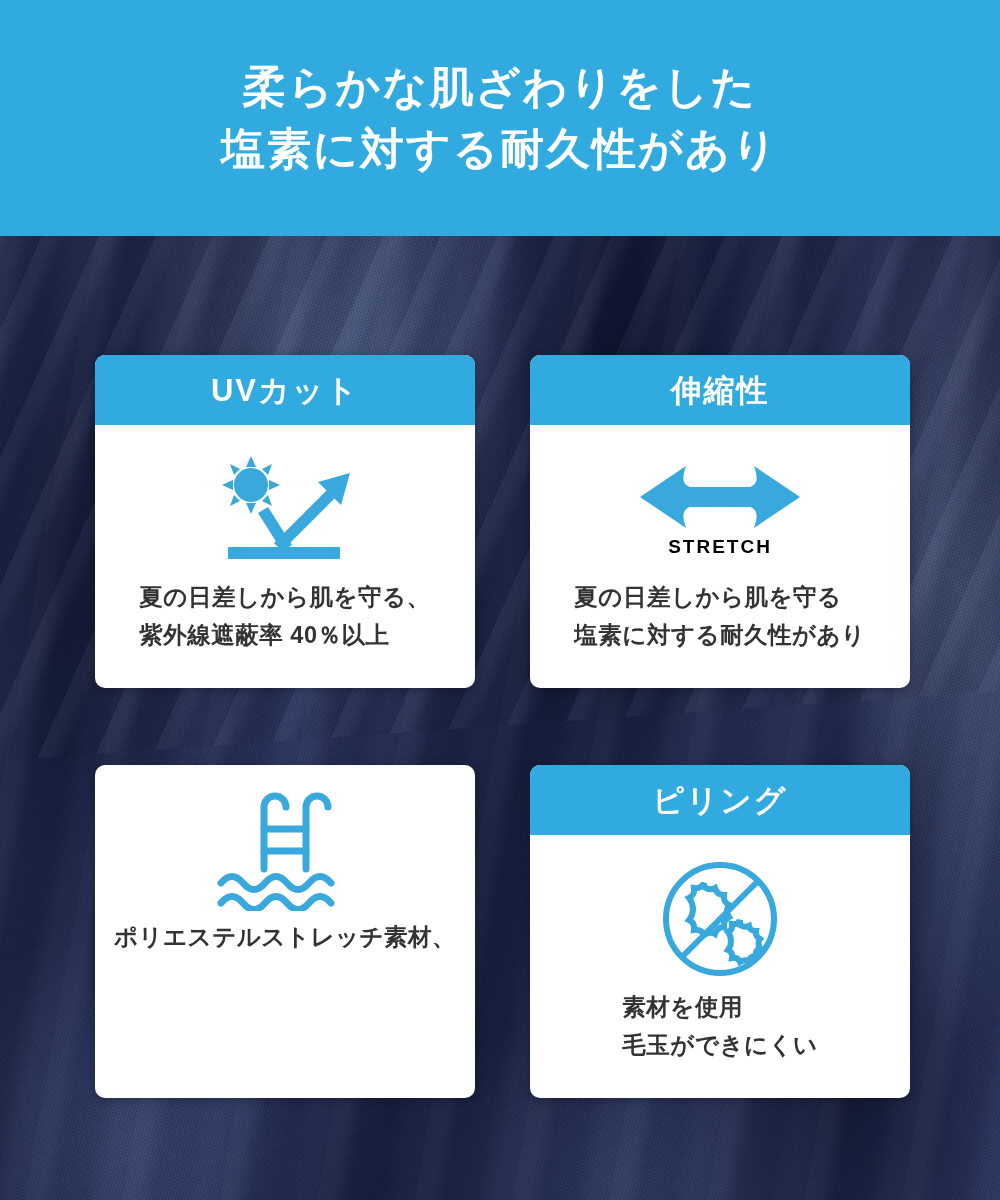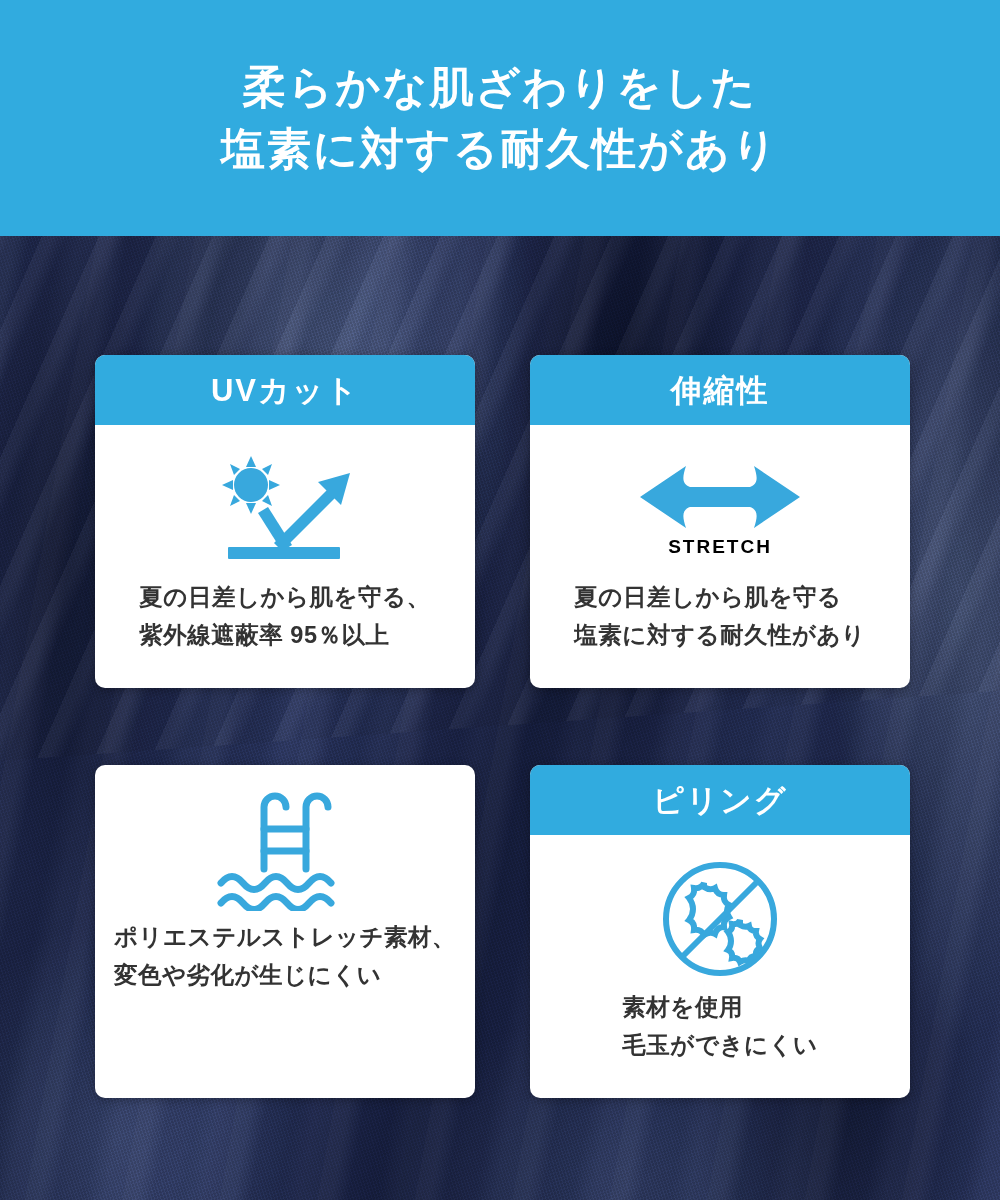--- a/index.html
+++ b/index.html
@@ -165,21 +165,21 @@
 
               <polygon points="72,98 64,90 122,32 130,40"></polygon>
               <polygon points="140,20 108,29 131,52"></polygon>
 
               <rect x="18" y="94" width="112" height="12" rx="1"></rect>
             </g>
           </svg>
         </div>
         <div class="card-text">
           <span>夏の日差しから肌を守る、</span>
-          <span>紫外線遮蔽率 95％以上</span>
+          <span>紫外線遮蔽率 40％以上</span>
         </div>
       </div>
     </div>
 
     <div class="card">
       <div class="card-header">
         <div class="card-title">伸縮性</div>
       </div>
       <div class="card-body">
         <div class="icon-area">
@@ -206,21 +206,20 @@
               <line x1="53" y1="64" x2="95" y2="64"></line>
             </g>
             <g fill="none" stroke="#38A8DD" stroke-width="7" stroke-linecap="round">
               <path d="M10 96 q11 -13 22 0 t22 0 t22 0 t22 0 t22 0"></path>
               <path d="M10 116 q11 -13 22 0 t22 0 t22 0 t22 0 t22 0"></path>
             </g>
           </svg>
         </div>
         <div class="card-text">
           <span>ポリエステルストレッチ素材、</span>
-          <span>変色や劣化が生じにくい</span>
         </div>
       </div>
     </div>
 
     <div class="card">
       <div class="card-header">
         <div class="card-title">ピリング</div>
       </div>
       <div class="card-body">
         <div class="icon-area">

